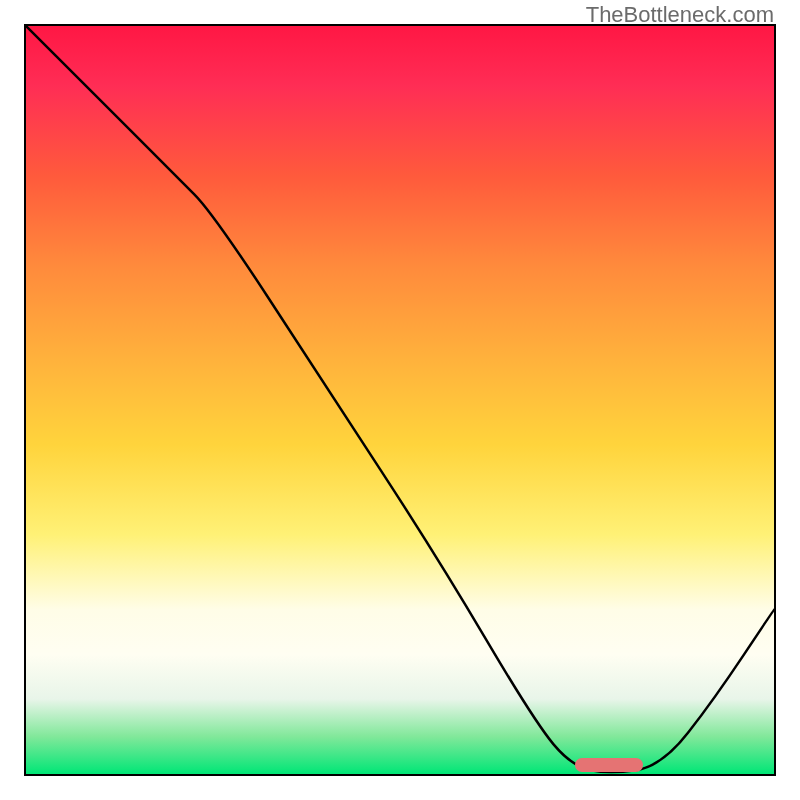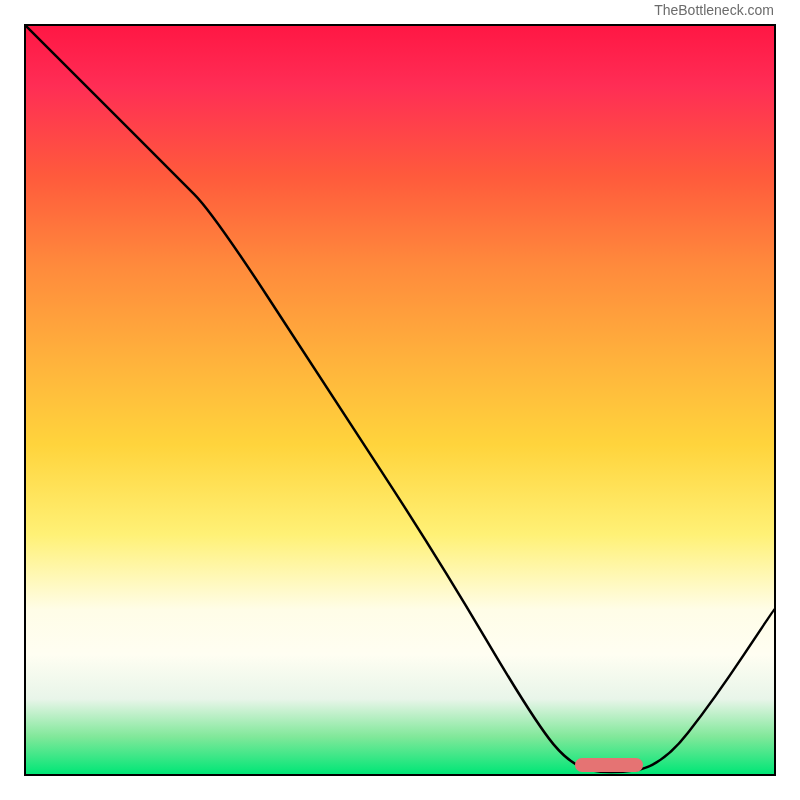--- a/index.html
+++ b/index.html
@@ -50,21 +50,21 @@
   .marker {
     position: absolute;
     background: #e57373;
     border-radius: 8px;
     height: 14px;
   }
   .watermark {
     position: absolute;
     top: 2px;
     right: 26px;
-    font-size: 14px;
+    font-size: 22px;
     color: #6b6b6b;
     font-weight: 500;
   }
 </style>
 </head>
 <body>
 
 <div class="watermark">TheBottleneck.com</div>
 
 <div class="chart-container">

